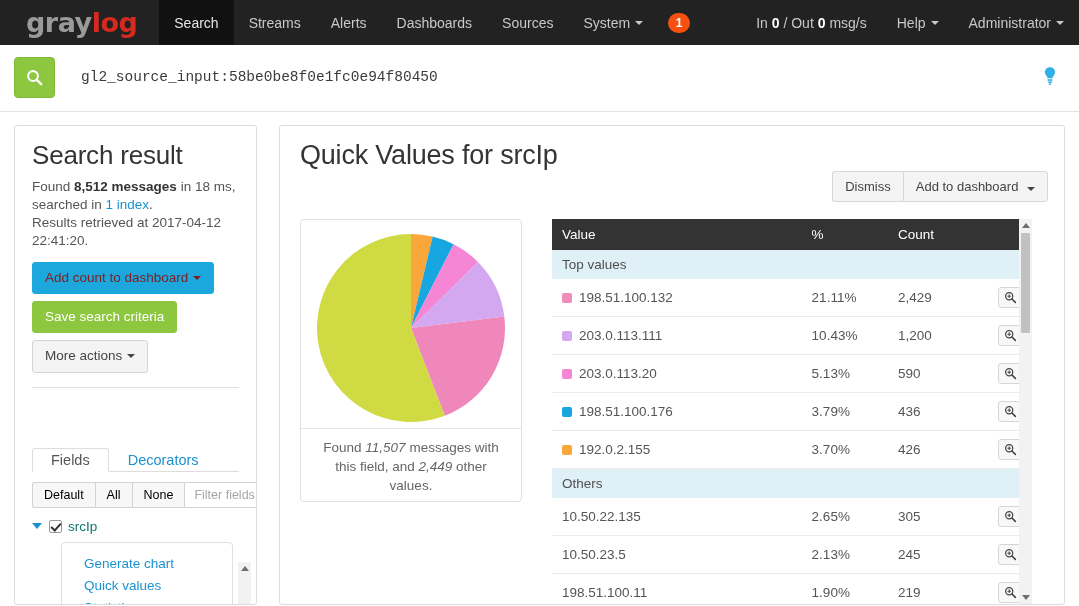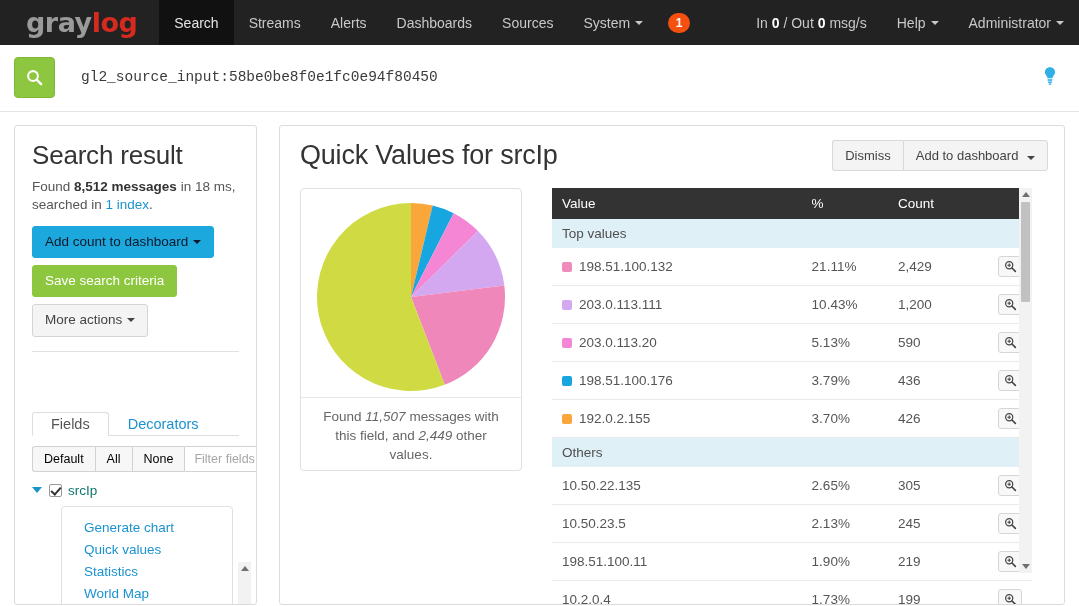--- a/index.html
+++ b/index.html
@@ -151,21 +151,21 @@
     display: inline-flex;
     align-items: center;
     border-radius: 3px;
     font-size: 13.5px;
     padding: 7px 12px;
     cursor: pointer;
     border: 1px solid transparent;
     line-height: 1.2;
     white-space: nowrap;
   }
-  .btn-info { background: #1ca8dd; border-color: #1ca8dd; color: #0f172a; }
+  .btn-info { background: #1ca8dd; border-color: #1ca8dd; color: #7f1d1d; }
   .btn-success { background: #8dc63f; border-color: #8dc63f; color: #fff; }
   .btn-default { background: #f4f4f4; border-color: #d4d4d4; color: #444; }
   .btn-stack { display: flex; flex-direction: column; align-items: flex-start; gap: 7px; margin-bottom: 14px; }
 
   .sidebar-divider { border: none; border-top: 1px solid #e1e1e1; margin: 8px 0 0 0; }
 
   .tabs {
     display: flex;
     border-bottom: 1px solid #dddddd;
     margin-top: 12px;
@@ -279,20 +279,21 @@
     border: 1px solid #dcdcdc;
     border-radius: 3px;
     position: relative;
     overflow: hidden;
     height: 480px;
     padding: 14px 16px 0 12px;
   }
   .panel-head {
     display: flex;
     align-items: flex-start;
+    flex-direction: column;
   }
   .panel-title {
     font-size: 27px;
     font-weight: normal;
     color: #343434;
     margin: 0;
     padding-left: 8px;
     letter-spacing: -0.2px;
   }
   .panel-actions { margin-left: auto; display: flex; padding-left: 12px; }
@@ -452,20 +453,21 @@
     </div>
   </div>
 </div>
 
 <div class="content">
 
   <div class="sidebar">
     <h1 class="sr-title">Search result</h1>
     <div class="sr-meta">
       <span>Found </span><b>8,512 messages</b><span> in 18 ms, searched in </span><span class="link">1 index</span><span>.</span><br>
+      <span>Results retrieved at 2017-04-12 22:41:20.</span>
     </div>
 
     <div class="btn-stack">
       <div class="btn btn-info">
         <span>Add count to dashboard</span>
         <span class="caret"></span>
       </div>
       <div class="btn btn-success">
         <span>Save search criteria</span>
       </div>

